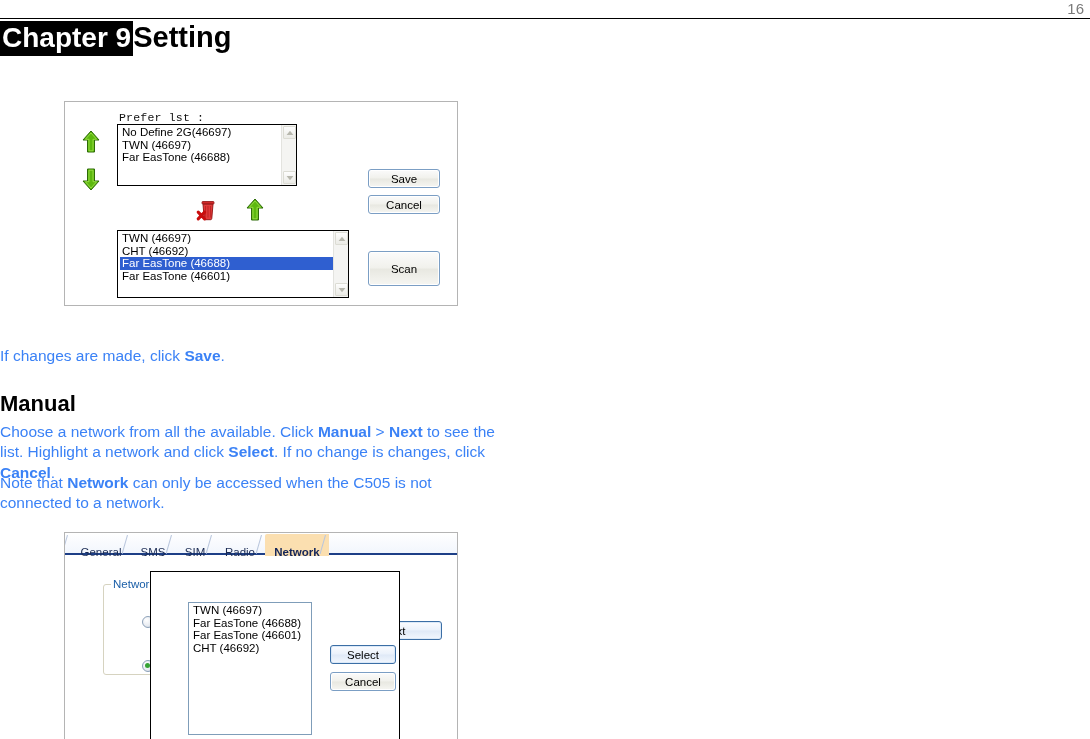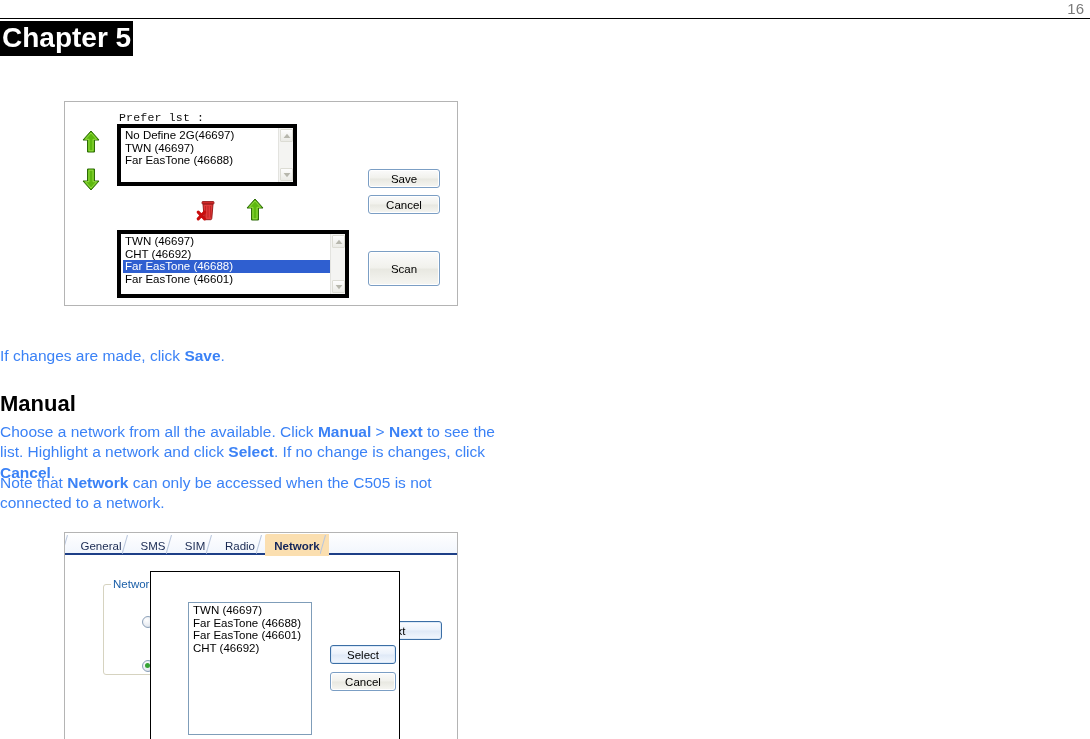--- a/index.html
+++ b/index.html
@@ -101,21 +101,21 @@
     top: 9px;
     font-size: 11.5px;
     color: #111;
     letter-spacing: 0.2px;
     font-family: Liberation Mono, monospace;
   }
 
   .listbox {
     position: absolute;
     background: #ffffff;
-    border: 4px solid #000000;
+    border: 1px solid #000000;
     box-sizing: border-box;
     overflow: hidden;
   }
   .listbox .items {
     position: absolute;
     left: 0; top: 0; right: 15px; bottom: 0;
     padding: 1px 0 0 2px;
   }
   .listbox .li {
     font-size: 11.5px;
@@ -193,21 +193,21 @@
     border-bottom: 2px solid #1d3f87;
     box-sizing: border-box;
   }
   .tab {
     position: absolute;
     top: 1px;
     height: 22px;
     line-height: 20px;
     font-size: 11.5px;
     color: #1a2a52;
-    padding: 2px 8px;
+    padding: 8px 8px;
     box-sizing: border-box;
     white-space: nowrap;
   }
   .tab.active {
     background: #fbdfb0;
     color: #13255a;
     font-weight: bold;
     border-top-left-radius: 2px;
   }
   .tabsep {
@@ -266,21 +266,22 @@
     box-sizing: border-box;
   }
 </style>
 </head>
 <body>
 
 <div class="page-number">16</div>
 <div class="header-rule"></div>
 
 <div class="chapter-title">
-  <span class="chapter-label">Chapter 5</span>
+  <span class="chapter-label">Chapter 9</span>
+    <span class="chapter-name">Setting</span>
 </div>
 
 <div class="shot" id="figure-prefer">
 
   <div class="lbl-prefer">Prefer lst :</div>
 
   <div class="arrow-icon" style="left:16px; top:28px;">
     <svg width="20" height="24" viewBox="0 0 20 24">
       <path d="M10 1 L18 10 L13.5 10 L13.5 22 L6.5 22 L6.5 10 L2 10 Z" fill="#5cb80e" stroke="#2c6a06" stroke-width="1"></path>
       <path d="M10 3 L15.6 9.3 L12 9.3 L12 20.8 L8 20.8 L8 9.3 L4.4 9.3 Z" fill="none" stroke="#9fe04a" stroke-width="1" opacity="0.85"></path>

